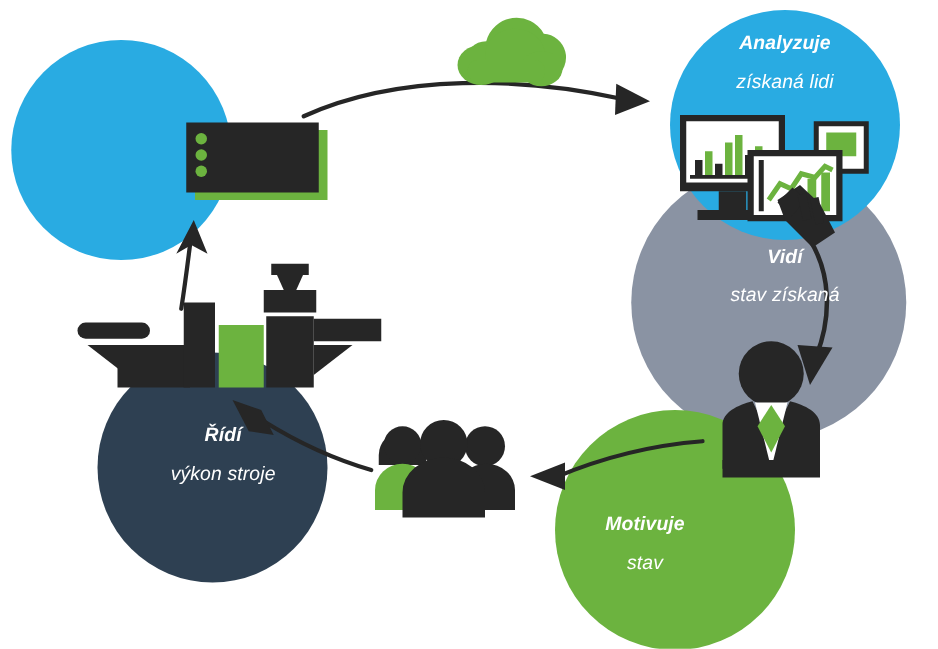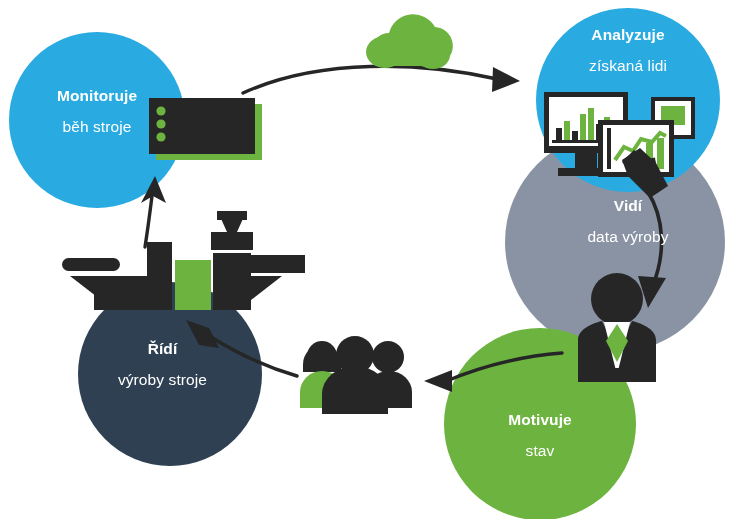--- a/index.html
+++ b/index.html
@@ -26,20 +26,21 @@
     width: 750px;
     height: 519px;
   }
   .node-label {
     position: absolute;
     text-align: center;
     color: #ffffff;
     line-height: 1.0;
     pointer-events: none;
     user-select: none;
+    font-style: italic;
   }
   .node-label .title {
     display: block;
     font-weight: bold;
     font-size: 15.5px;
     letter-spacing: 0.1px;
     margin-bottom: 15px;
     white-space: nowrap;
   }
   .node-label .sub {
@@ -193,38 +194,34 @@
 
       <circle cx="388" cy="357" r="16" fill="#262626"></circle>
       <path d="M 366,408 L 366,392 a 23,21 0 0 1 46,0 L 412,408 Z" fill="#262626"></path>
 
       <circle cx="355" cy="355" r="19" fill="#262626"></circle>
       <path d="M 322,414 L 322,394 a 33,28 0 0 1 66,0 L 388,414 Z" fill="#262626"></path>
     </g>
 
   </svg>
 
-  <div class="node-label" style="left: 9px; top: 88px; width: 176px;">
-    <span class="title">Monitoruje</span>
-    <span class="sub">běh stroje</span>
-  </div>
 
   <div class="node-label" style="left: 538px; top: 27px; width: 180px;">
     <span class="title">Analyzuje</span>
     <span class="sub">získaná lidi</span>
   </div>
 
   <div class="node-label" style="left: 538px; top: 198px; width: 180px;">
     <span class="title">Vidí</span>
-    <span class="sub">data výroby</span>
-  </div>
-
-  <div class="node-label" style="left: 450px; top: 412px; width: 180px; text-align: center;">
+    <span class="sub">stav získaná</span>
+  </div>
+
+  <div class="node-label" style="left: 426px; top: 412px; width: 180px; text-align: center;">
     <span class="title">Motivuje</span>
     <span class="sub">stav</span>
   </div>
 
-  <div class="node-label" style="left: 80px; top: 341px; width: 165px;">
+  <div class="node-label" style="left: 96px; top: 341px; width: 165px;">
     <span class="title">Řídí</span>
-    <span class="sub">výroby stroje</span>
+    <span class="sub">výkon stroje</span>
   </div>
 
 </div>
 
 </body></html>

